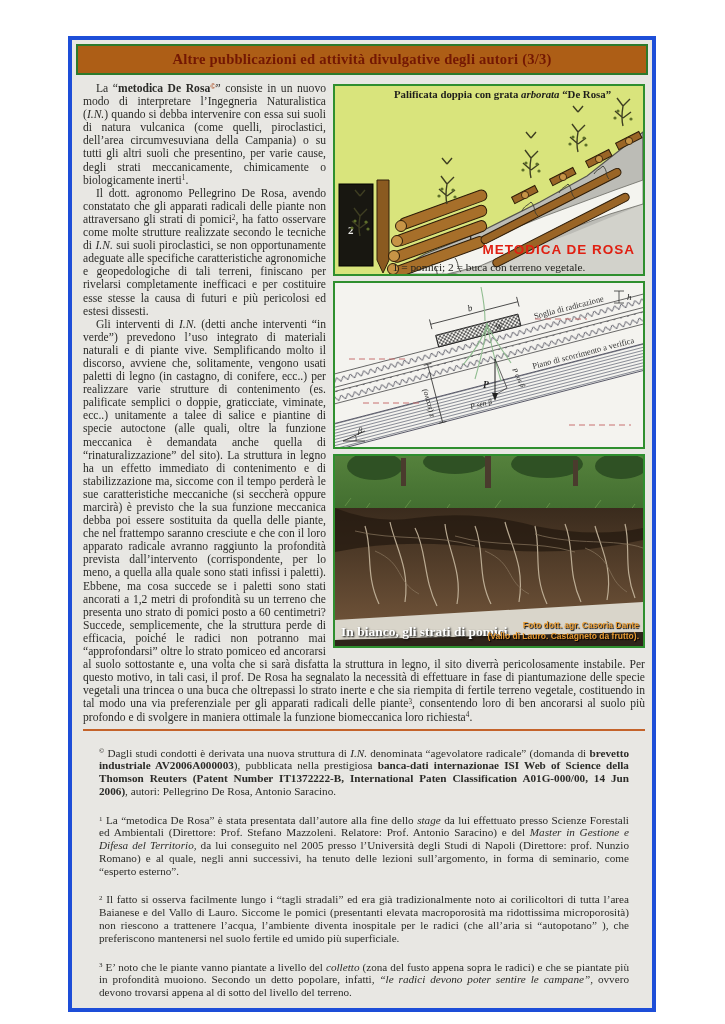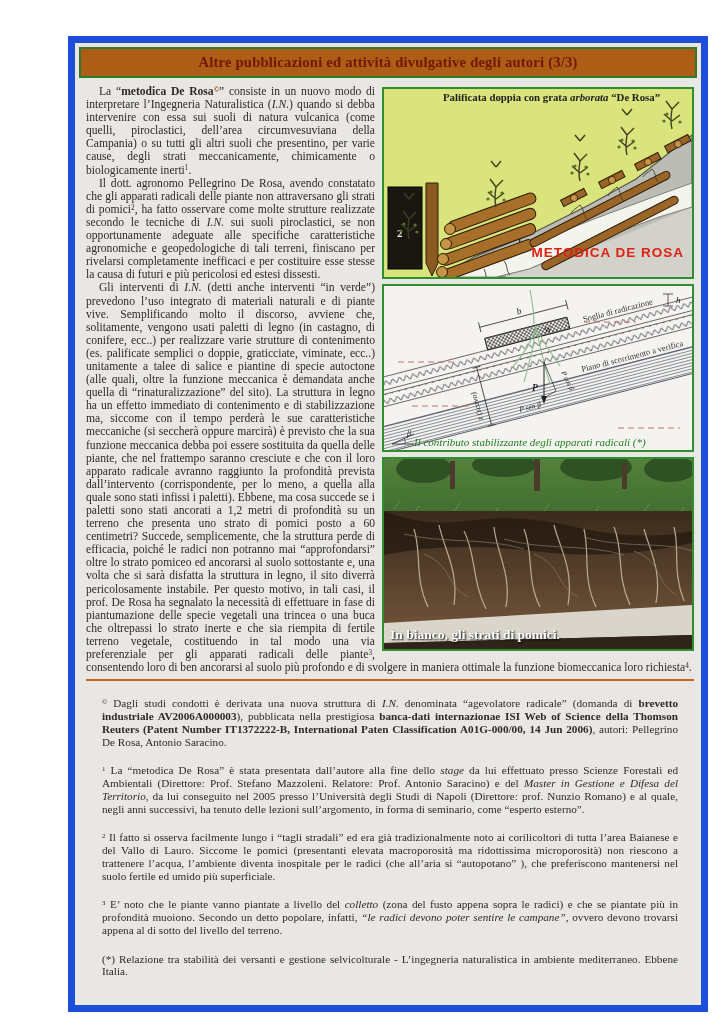--- a/index.html
+++ b/index.html
@@ -1,19 +1,19 @@
 <!DOCTYPE html>
 <html lang="it"><head>
 <meta charset="utf-8">
 <style>
   html,body{margin:0;padding:0;}
   body{width:725px;height:1024px;background:#ffffff;position:relative;
        font-family:"Liberation Serif", serif;color:#2b2b28;}
-  .frame{position:absolute;left:68px;top:36px;width:640px;height:976px;
-         background:#e8e7e3;border:7px solid #1d4ed8;box-sizing:border-box;overflow:hidden;}
+  .frame{position:absolute;left:68px;top:36px;width:588px;height:976px;
+         background:#e8e7e3;border:4px solid #1d4ed8;box-sizing:border-box;overflow:hidden;}
   .header-bar{margin:4px 4px 6px;height:27px;background:#ad5e16;border:2px solid #2c7a2c;
               display:flex;align-items:center;justify-content:center;}
   .header-bar span{color:#731703;font-weight:bold;font-size:14.6px;letter-spacing:.2px;}
   .content{padding:1px 7px 0 11px;}
   
   p.body{margin:0;text-indent:13px;text-align:justify;font-size:11.6px;line-height:1.13;}
   .b{font-weight:bold}.i{font-style:italic}
   sup{font-size:.62em;vertical-align:baseline;position:relative;top:-.45em;line-height:0;}
   .sep{clear:both;border-top:2px solid #c4632a;margin:5px 0 4px;}
   .footnotes p{margin:16px;text-align:justify;font-size:11.2px;line-height:1.14;}
@@ -123,20 +123,21 @@
               <circle cx="251" cy="59" r="1.6"></circle>
               <circle cx="238" cy="51" r="1.6"></circle>
               <circle cx="249" cy="52" r="1.6"></circle>
             <circle cx="280" cy="32" r="1.6"></circle>
               <circle cx="296" cy="33" r="1.6"></circle>
               <circle cx="283" cy="25" r="1.6"></circle>
           </g>
         </svg>
         <div class="ovl fig1-cap"><span class="b">Palificata doppia con grata </span><span class="b i">arborata</span><span class="b"> “De Rosa”</span></div>
         <div class="ovl fig1-title">METODICA  DE ROSA</div>
+        <div class="ovl fig1-legend">1 = pomici;   2 = buca con terreno vegetale.</div>
       </figure>
 
       <figure class="fig2">
         <svg viewBox="0 0 308 164" width="308" height="164">
           <defs>
             <pattern id="zz" width="7" height="9" patternUnits="userSpaceOnUse">
               <path d="M0,7 L3.5,2 L7,7" fill="none" stroke="#5a5a66" stroke-width="1"></path>
             </pattern>
             <pattern id="hl" width="6" height="3" patternUnits="userSpaceOnUse">
               <path d="M0,1.5 H6" stroke="#5a6070" stroke-width="0.7"></path>
@@ -191,21 +192,20 @@
 
           <line x1="284" y1="8" x2="284" y2="20" stroke="#333" stroke-width="0.8"></line>
           <line x1="279" y1="8" x2="289" y2="8" stroke="#333" stroke-width="0.8"></line>
           <line x1="279" y1="20" x2="289" y2="20" stroke="#333" stroke-width="0.8"></line>
           <text x="292" y="17" font-size="9" font-style="italic" fill="#222">h</text>
 
           <path d="M8,158 H30 M8,158 L30,148" stroke="#333" stroke-width="0.9" fill="none"></path>
           <path d="M21,158 A7 7 0 0 0 20,152" stroke="#333" stroke-width="0.7" fill="none"></path>
           <text x="23" y="150" font-size="8.5" font-style="italic" fill="#222">β</text>
         </svg>
-        <div class="ovl fig2-cap">Il contributo stabilizzante degli apparati radicali (*)</div>
       </figure>
 
       <figure class="fig3">
         <svg viewBox="0 0 308 190" width="308" height="190">
           <defs>
             <linearGradient id="grass" x1="0" y1="0" x2="0" y2="1">
               <stop offset="0" stop-color="#55813c"></stop>
                 <stop offset="1" stop-color="#3f6b2e"></stop>
             </linearGradient>
             <linearGradient id="soil" x1="0" y1="0" x2="0" y2="1">
@@ -247,20 +247,24 @@
           <g stroke="#8d7a62" stroke-width="0.8" fill="none" opacity="0.85">
             <path d="M20,75 C60,85 100,78 140,90"></path>
               <path d="M120,80 C160,92 200,84 240,96"></path>
             <path d="M200,78 C240,90 280,82 308,92"></path>
               <path d="M40,95 C70,108 60,125 84,138"></path>
             <path d="M150,95 C180,108 170,125 194,138"></path>
               <path d="M250,92 C280,104 270,122 292,136"></path>
           </g>
         </svg>
         <div class="ovl fig3-cap">In bianco, gli strati di pomici.</div>
+        <div class="ovl fig3-credit">
+          <div>Foto dott. agr. Casoria Dante</div>
+          <div>(Vallo di Lauro. Castagneto da frutto).</div>
+        </div>
       </figure>
 
     </aside>
 
     <article>
       <p class="body"><span>La “</span><span class="b">metodica De Rosa</span><sup class="b" style="color: rgb(164, 58, 10);">©</sup><span>” consiste in un nuovo modo di interpretare l’Ingegneria Naturalistica (</span><span class="i">I.N.</span><span>) quando si debba intervenire con essa sui suoli di natura vulcanica (come quelli, piroclastici, dell’area circumvesuviana della Campania) o su tutti gli altri suoli che presentino, per varie cause, degli strati meccanicamente, chimicamente o biologicamente inerti</span><sup>1</sup><span>.</span></p>
       <p class="body"><span>Il dott. agronomo Pellegrino De Rosa, avendo constatato che gli apparati radicali delle piante non attraversano gli strati di pomici</span><sup>2</sup><span>, ha fatto osservare come molte strutture realizzate secondo le tecniche di </span><span class="i">I.N.</span><span> sui suoli piroclastici, se non opportunamente adeguate alle specifiche caratteristiche agronomiche e geopedologiche di tali terreni, finiscano per rivelarsi completamente inefficaci e per costituire esse stesse la causa di futuri e più pericolosi ed estesi dissesti.</span></p>
       <p class="body"><span>Gli interventi di </span><span class="i">I.N.</span><span> (detti anche interventi “in verde”) prevedono l’uso integrato di materiali naturali e di piante vive. Semplificando molto il discorso, avviene che, solitamente, vengono usati paletti di legno (in castagno, di conifere, ecc..) per realizzare varie strutture di contenimento (es. palificate semplici o doppie, graticciate, viminate, ecc..) unitamente a talee di salice e piantine di specie autoctone (alle quali, oltre la funzione meccanica è demandata anche quella di “rinaturalizzazione” del sito). La struttura in legno ha un effetto immediato di contenimento e di stabilizzazione ma, siccome con il tempo perderà le sue caratteristiche meccaniche (si seccherà oppure marcirà) è previsto che la sua funzione meccanica debba poi essere sostituita da quella delle piante, che nel frattempo saranno cresciute e che con il loro apparato radicale avranno raggiunto la profondità prevista dall’intervento (corrispondente, per lo meno, a quella alla quale sono stati infissi i paletti). Ebbene, ma cosa succede se i paletti sono stati ancorati a 1,2 metri di profondità su un terreno che presenta uno strato di pomici posto a 60 centimetri? Succede, semplicemente, che la struttura perde di efficacia, poiché le radici non potranno mai “approfondarsi” oltre lo strato pomiceo ed ancorarsi al suolo sottostante e, una volta che si sarà disfatta la struttura in legno, il sito diverrà pericolosamente instabile. Per questo motivo, in tali casi, il prof. De Rosa ha segnalato la necessità di effettuare in fase di piantumazione delle specie vegetali una trincea o una buca che oltrepassi lo strato inerte e che sia riempita di fertile terreno vegetale, costituendo in tal modo una via preferenziale per gli apparati radicali delle piante</span><sup>3</sup><span>, consentendo loro di ben ancorarsi al suolo più profondo e di svolgere in maniera ottimale la funzione biomeccanica loro richiesta</span><sup>4</sup><span>.</span></p>
     </article>
 

